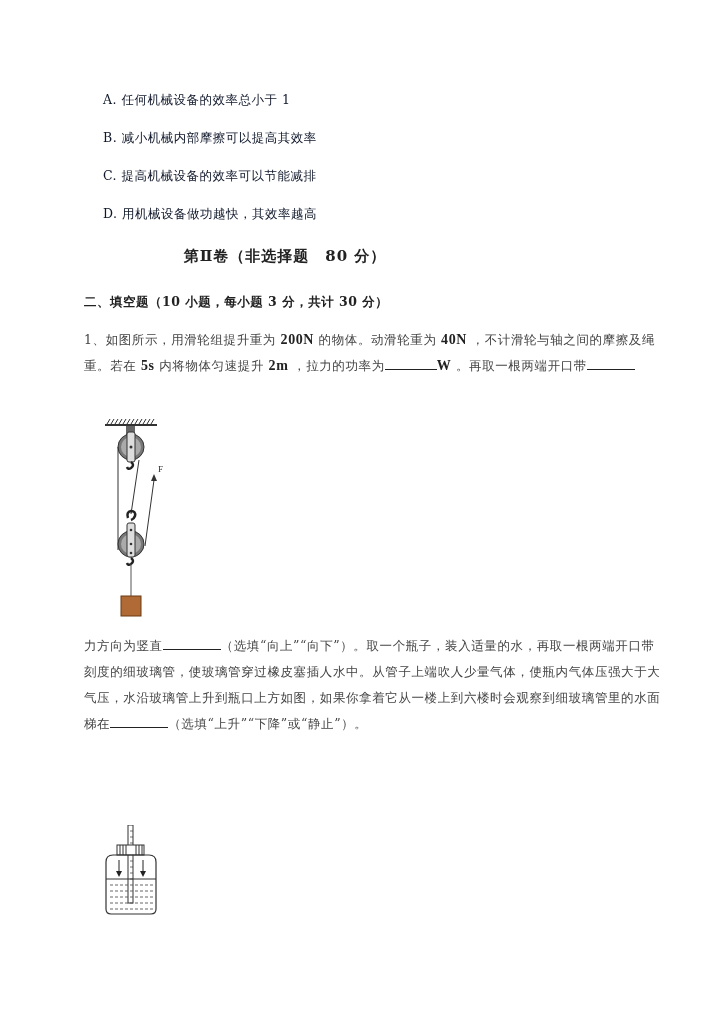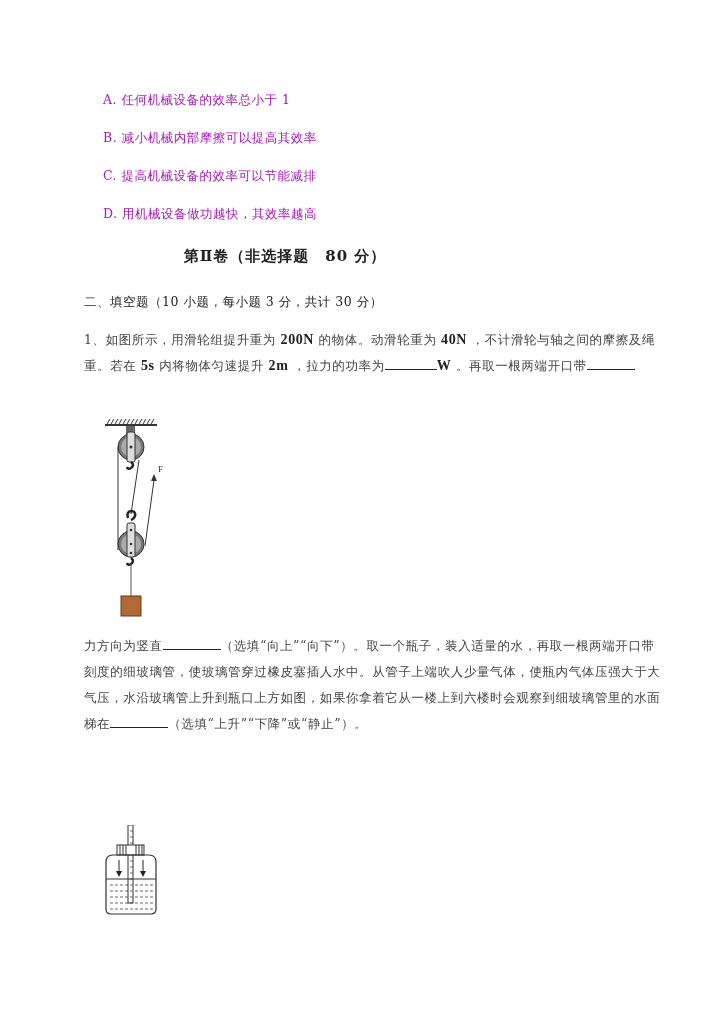--- a/index.html
+++ b/index.html
@@ -1,21 +1,21 @@
 <!DOCTYPE html>
 <html><head>
 <meta charset="utf-8">
 <style>
   html, body { margin: 0; padding: 0; background: #ffffff; }
   body { width: 720px; height: 1017px; position: relative; overflow: hidden;
          font-family: "DejaVu Serif", "Liberation Serif", serif; color: #333; }
   .abs { position: absolute; }
-  .opt { left: 103px; font-size: 12.5px; color: #a21caf; white-space: nowrap; letter-spacing: 0.5px; }
+  .opt { left: 103px; font-size: 12.5px; color: #0f172a; white-space: nowrap; letter-spacing: 0.5px; }
   .section-title { left: 0; width: 570px; text-align: center; top: 247px; font-size: 15px; font-weight: bold; color: #222; letter-spacing: 1px; }
-  .sub-heading { left: 84px; top: 294px; font-size: 12.5px; font-weight: normal; color: #222; letter-spacing: 0.5px; }
+  .sub-heading { left: 84px; top: 294px; font-size: 12.5px; font-weight: bold; color: #222; letter-spacing: 0.5px; }
   .para { left: 84px; width: 560px; font-size: 12.5px; line-height: 26px; color: #444; letter-spacing: 0.6px; }
   .line { white-space: nowrap; display: block; height: 26px; }
   .num { font-family: "Liberation Serif", serif; font-weight: bold; font-size: 14px; color: #222; text-align: right; }
   .blank { display: inline-block; border-bottom: 1.5px solid #222; height: 14px; vertical-align: baseline; }
   .blank.thin { border-bottom: 1px solid #555; }
   svg { position: absolute; }
 </style>
 </head>
 <body>
 

